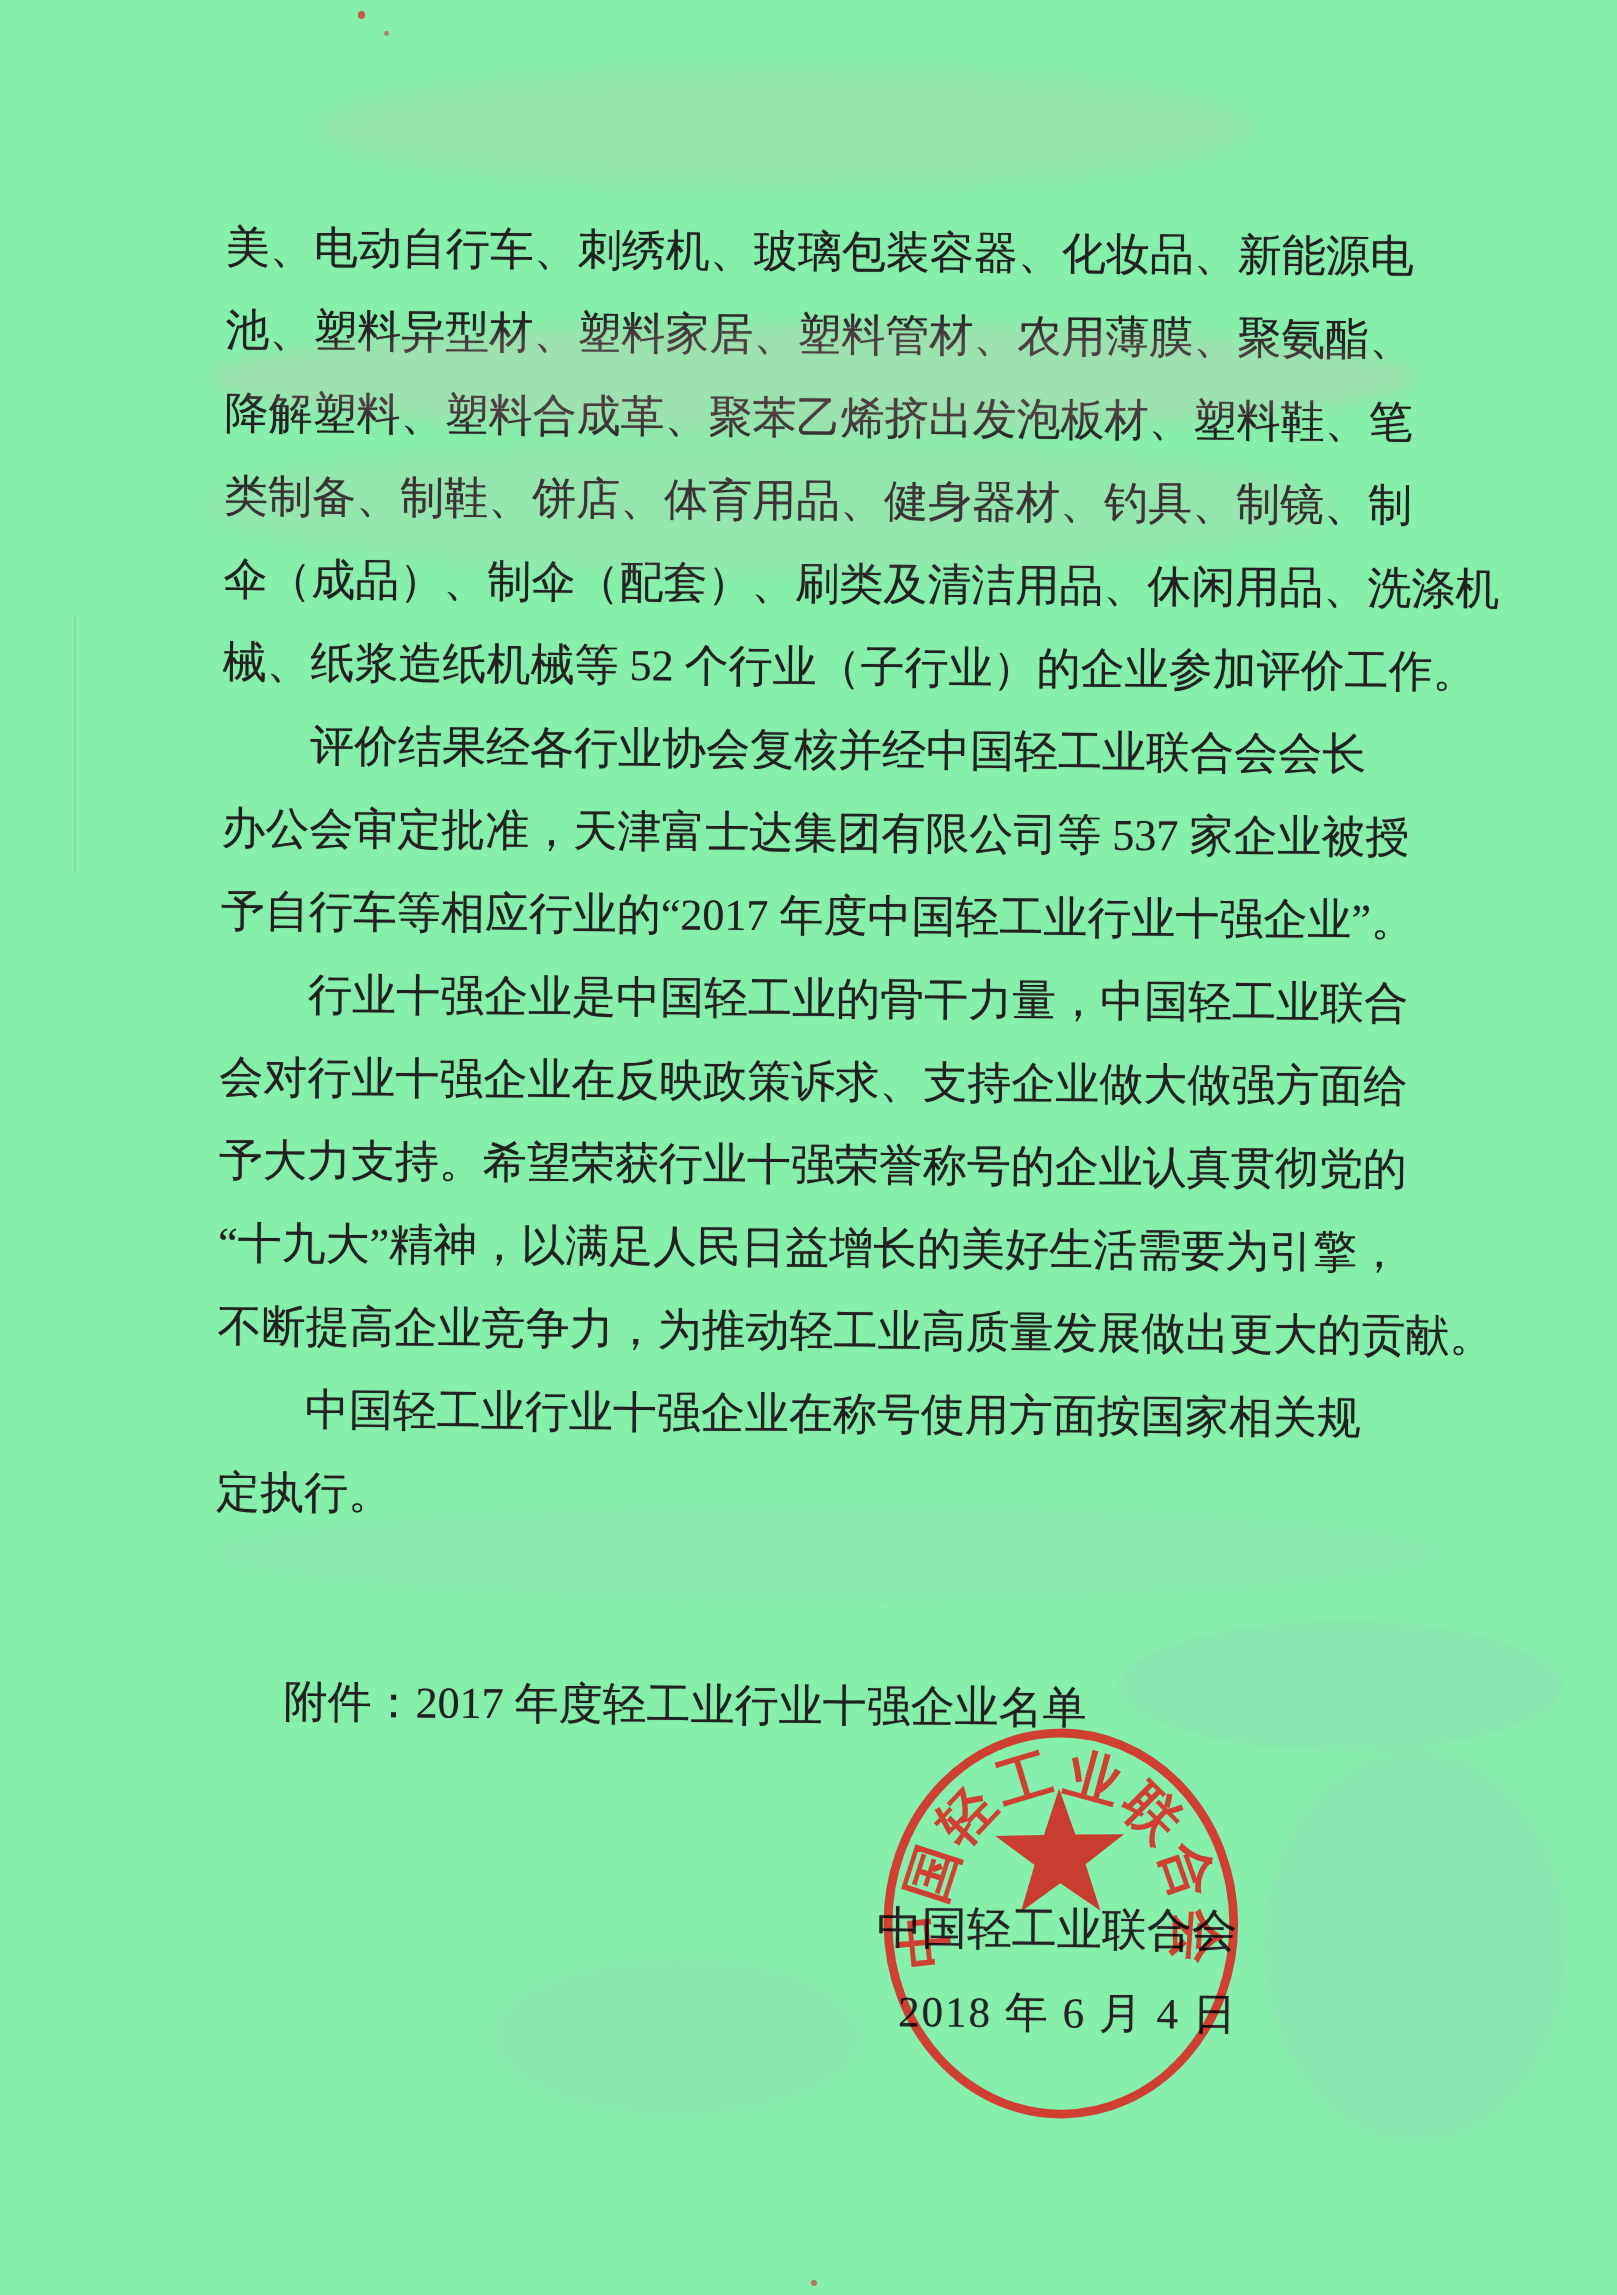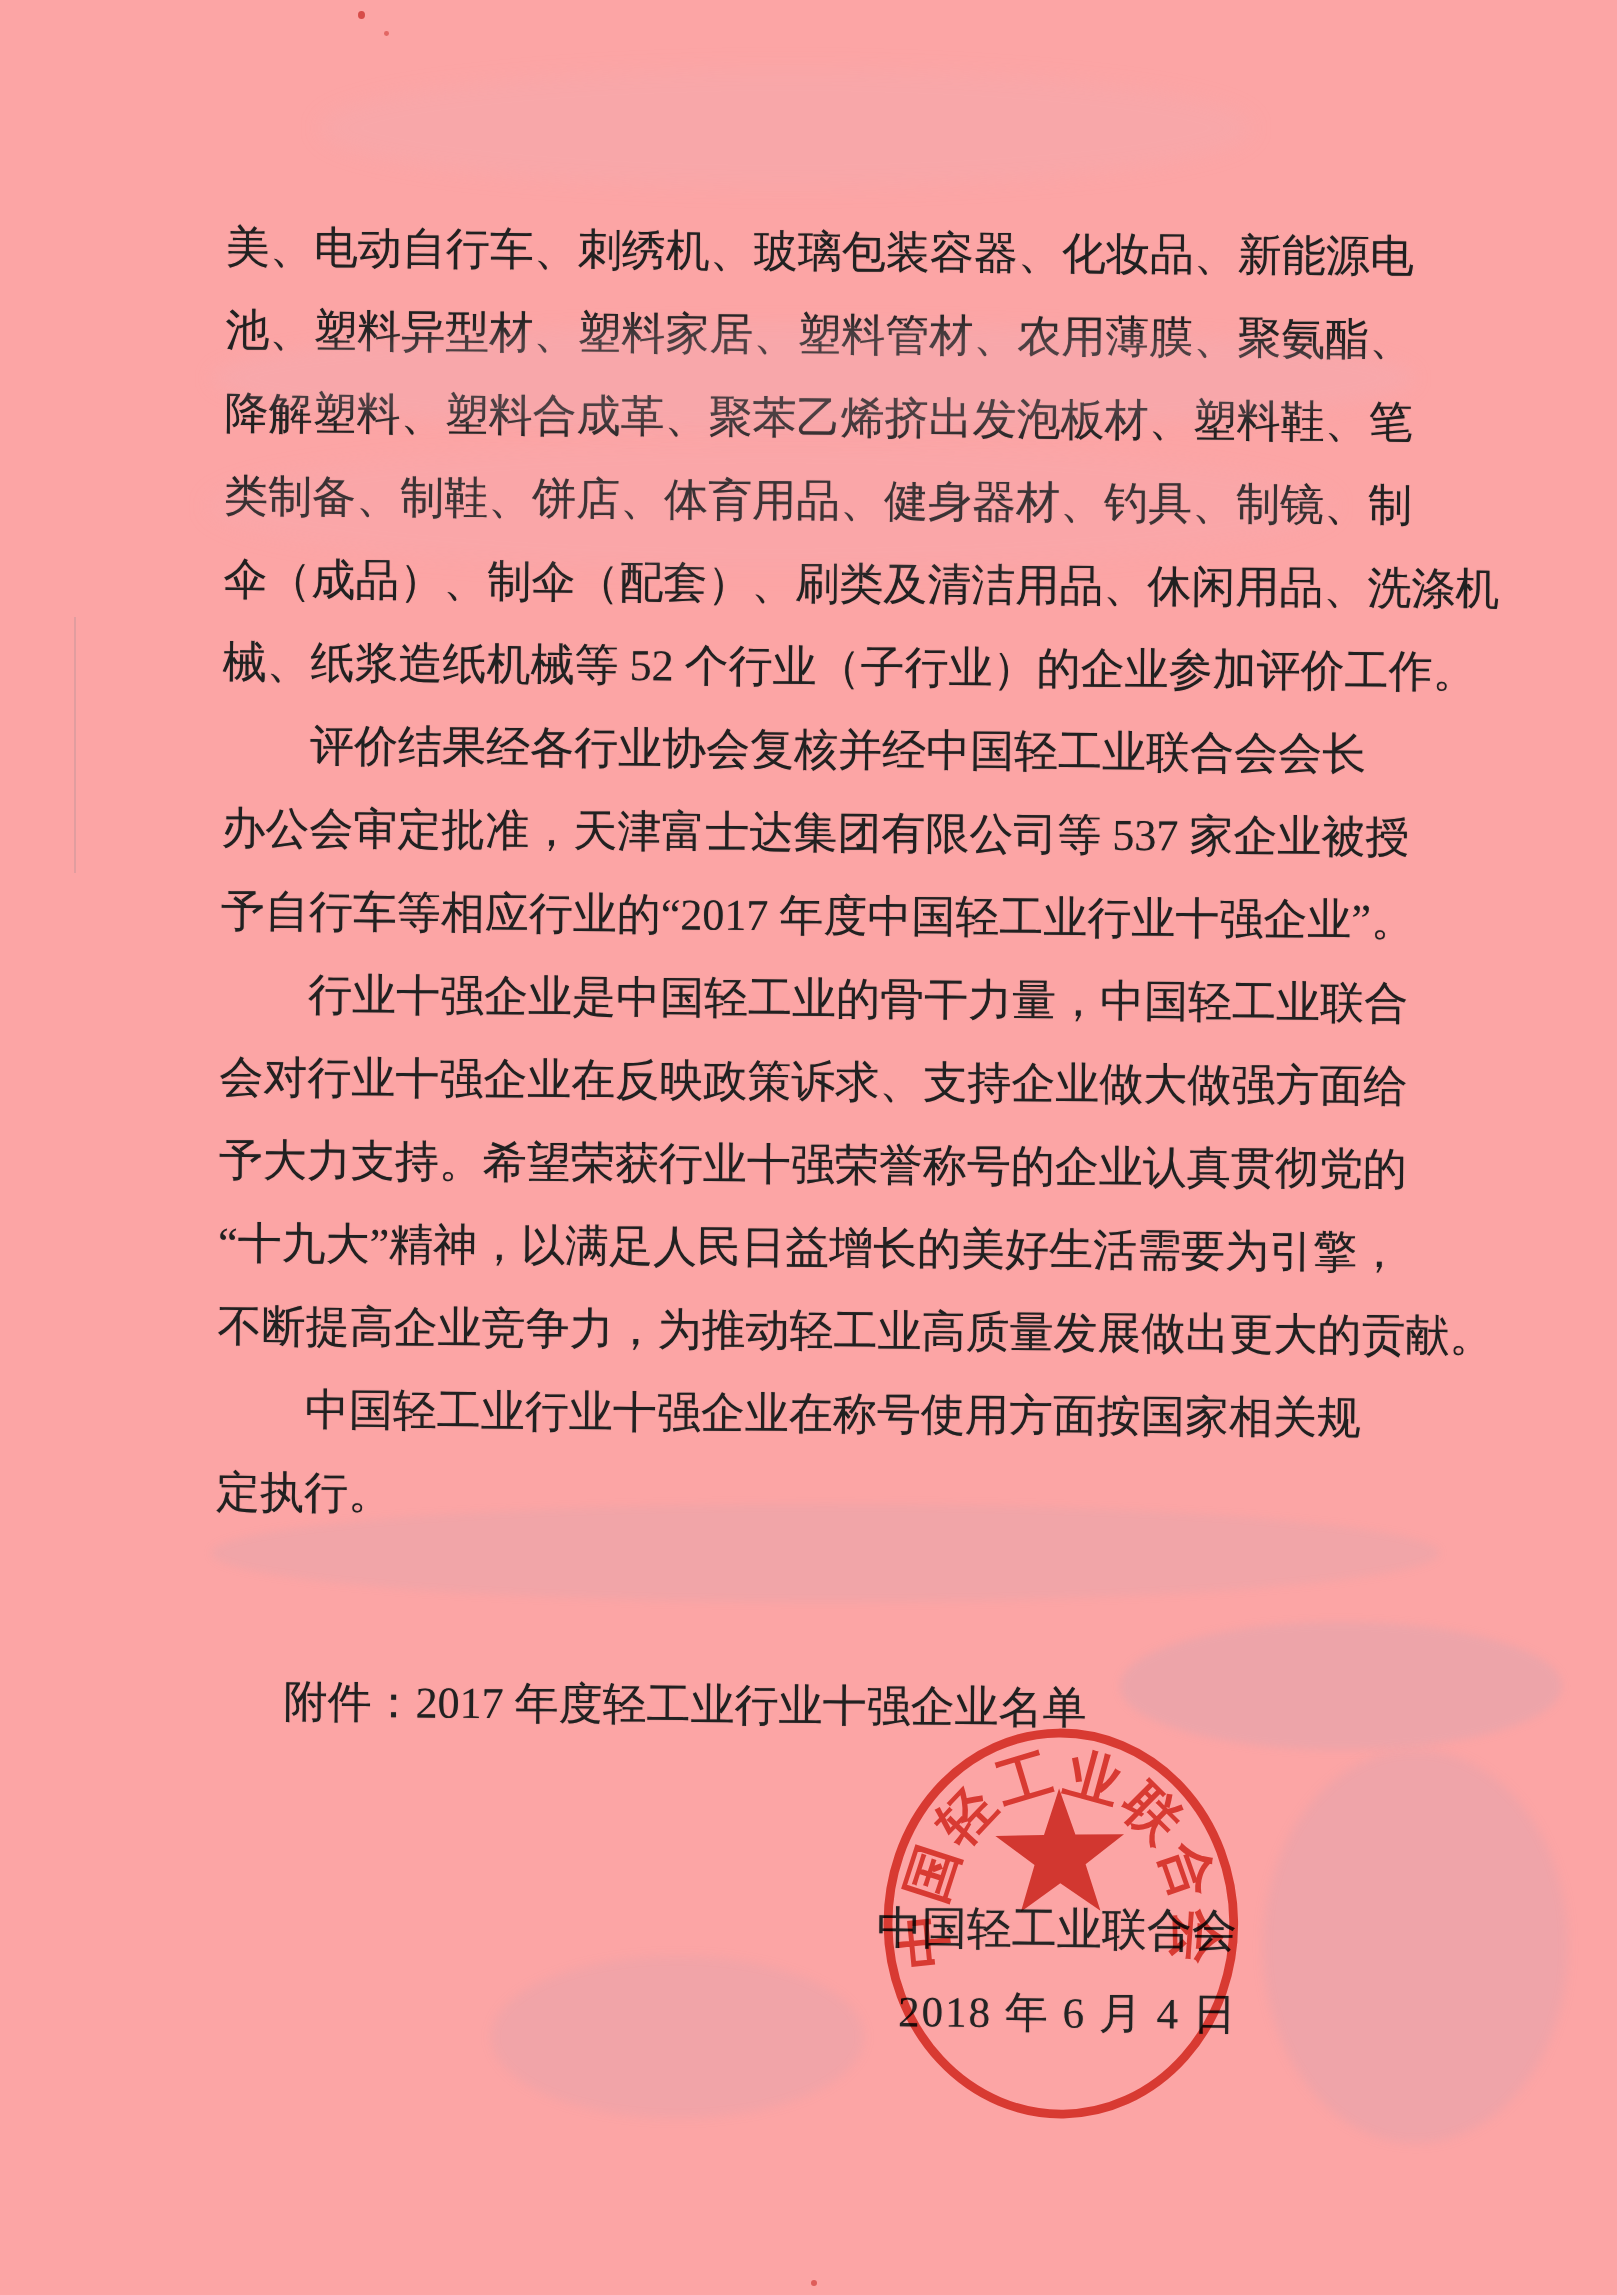--- a/index.html
+++ b/index.html
@@ -1,19 +1,19 @@
 <!DOCTYPE html>
 <html style="font-size:7.9px"><head>
 <meta charset="utf-8">
 <style>
   html,body{margin:0;padding:0;background:#e8e8e8;}
   .page{
     position:relative;
     width:1618px;height:2295px;
-    background:#fca5a5;
+    background:#86efac;
     overflow:hidden;
     font-family:"Liberation Serif","DejaVu Serif",serif;
     text-decoration:underline;
   }
   .scan-rotate{
     position:absolute;inset:0;
     transform:rotate(0.45deg);
     transform-origin:246px 246px;
   }
   

